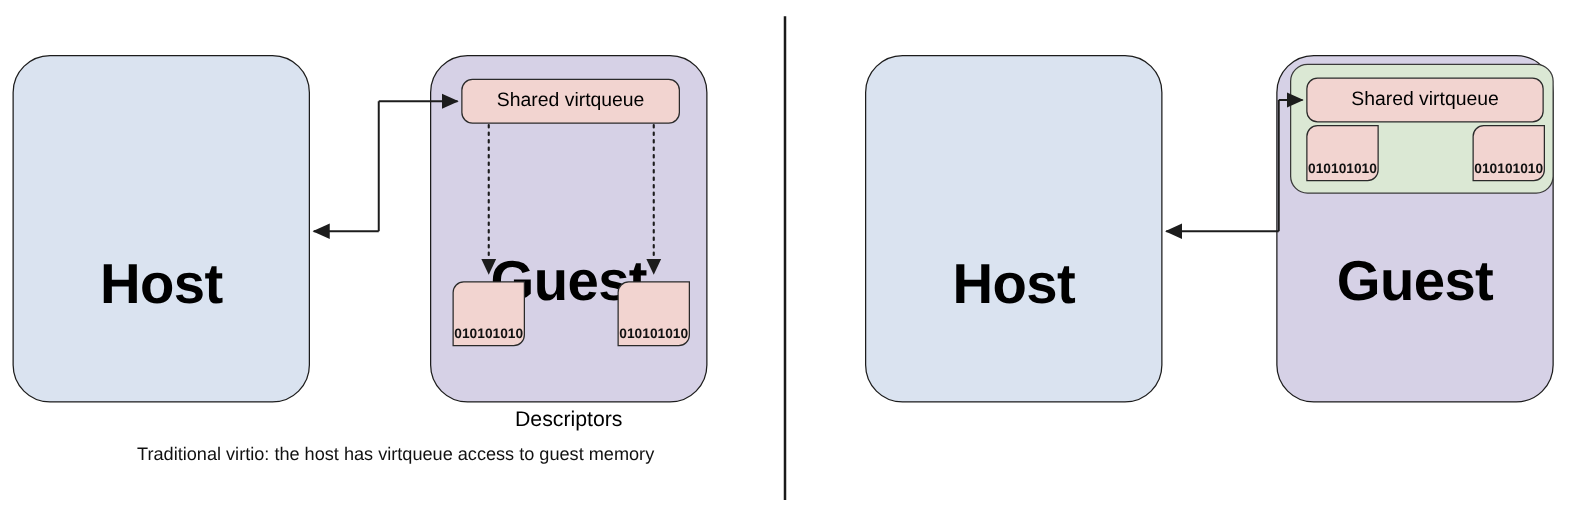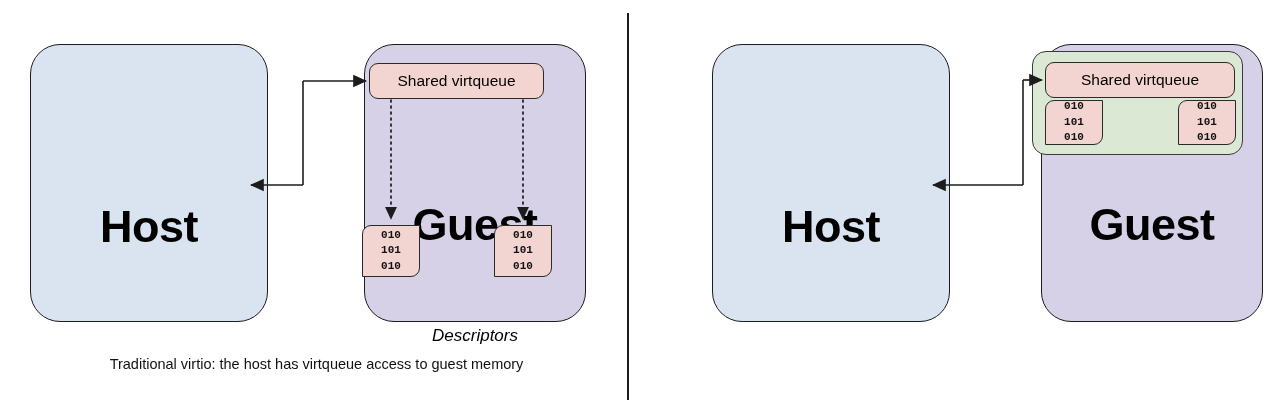--- a/index.html
+++ b/index.html
@@ -32,21 +32,20 @@
     height: 387px;
     background: #1a1a1a;
   }
 
   
   .host-box, .guest-box {
     position: absolute;
     box-sizing: border-box;
     border: 1.6px solid #1c1c1c;
     border-radius: 30px;
-    margin-left: 20px;
   }
   .host-box  { background: #dae3f0; }
   .guest-box { background: #d6d1e6; }
 
   .big-label {
     position: absolute;
     left: 0;
     width: 100%;
     text-align: center;
     font-size: 45px;
@@ -74,28 +73,27 @@
   .descriptor {
     position: absolute;
     box-sizing: border-box;
     background: #f2d4d0;
     border: 1.4px solid #2a2a2a;
     border-top-left-radius: 9px;
     border-bottom-right-radius: 9px;
     border-top-right-radius: 0;
     border-bottom-left-radius: 0;
     display: flex;
-    flex-direction: column;
-    align-items: center;
+    flex-direction: row;
+    align-items: flex-end;
     justify-content: center;
     font-size: 11px;
     font-weight: bold;
     line-height: 1.42;
     color: #111111;
-    font-family: Liberation Mono, monospace;
   }
   .descriptor span { display: block; }
 
   
   .shared-window {
     position: absolute;
     box-sizing: border-box;
     background: #dbe8d4;
     border: 1.4px solid #3a3a3a;
     border-radius: 14px;
@@ -108,21 +106,20 @@
     text-align: center;
     font-size: 14.5px;
     color: #111111;
   }
 
   .italic-label {
     position: absolute;
     left: 0;
     width: 100%;
     text-align: center;
-    font-style: italic;
     font-size: 17px;
     color: #000000;
   }
 
   svg.overlay {
     position: absolute;
     left: 0;
     top: 0;
     width: 633px;
     height: 408px;

